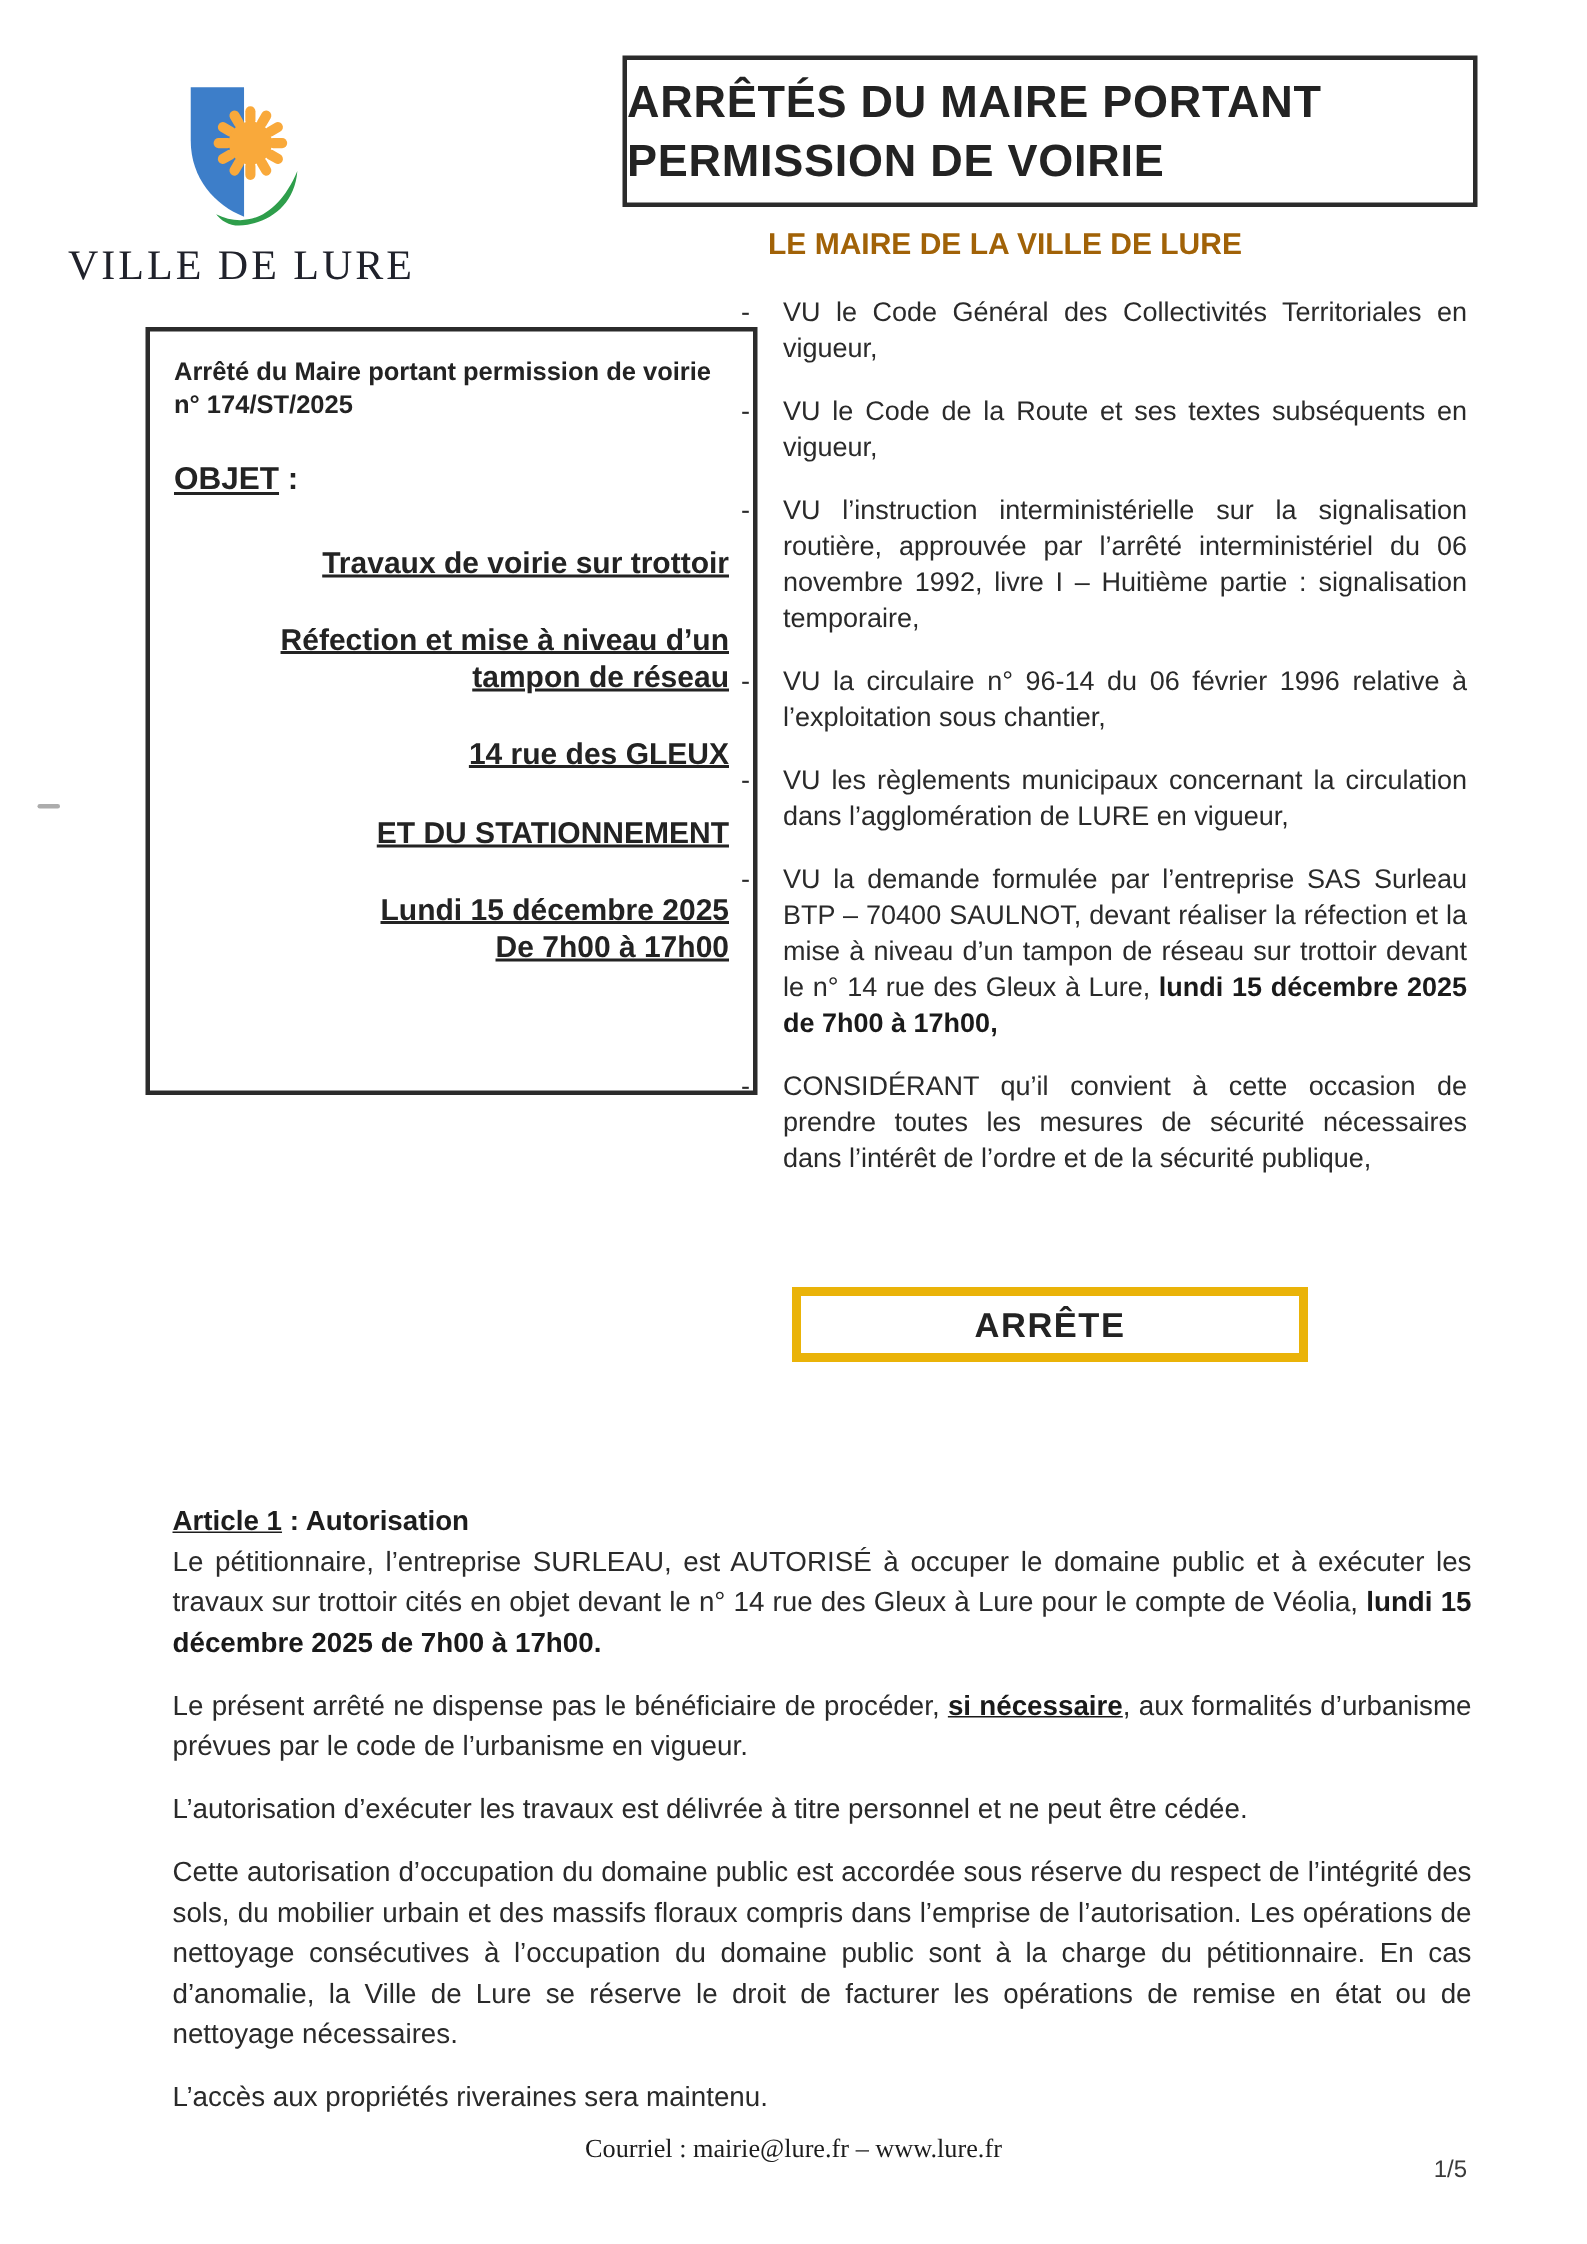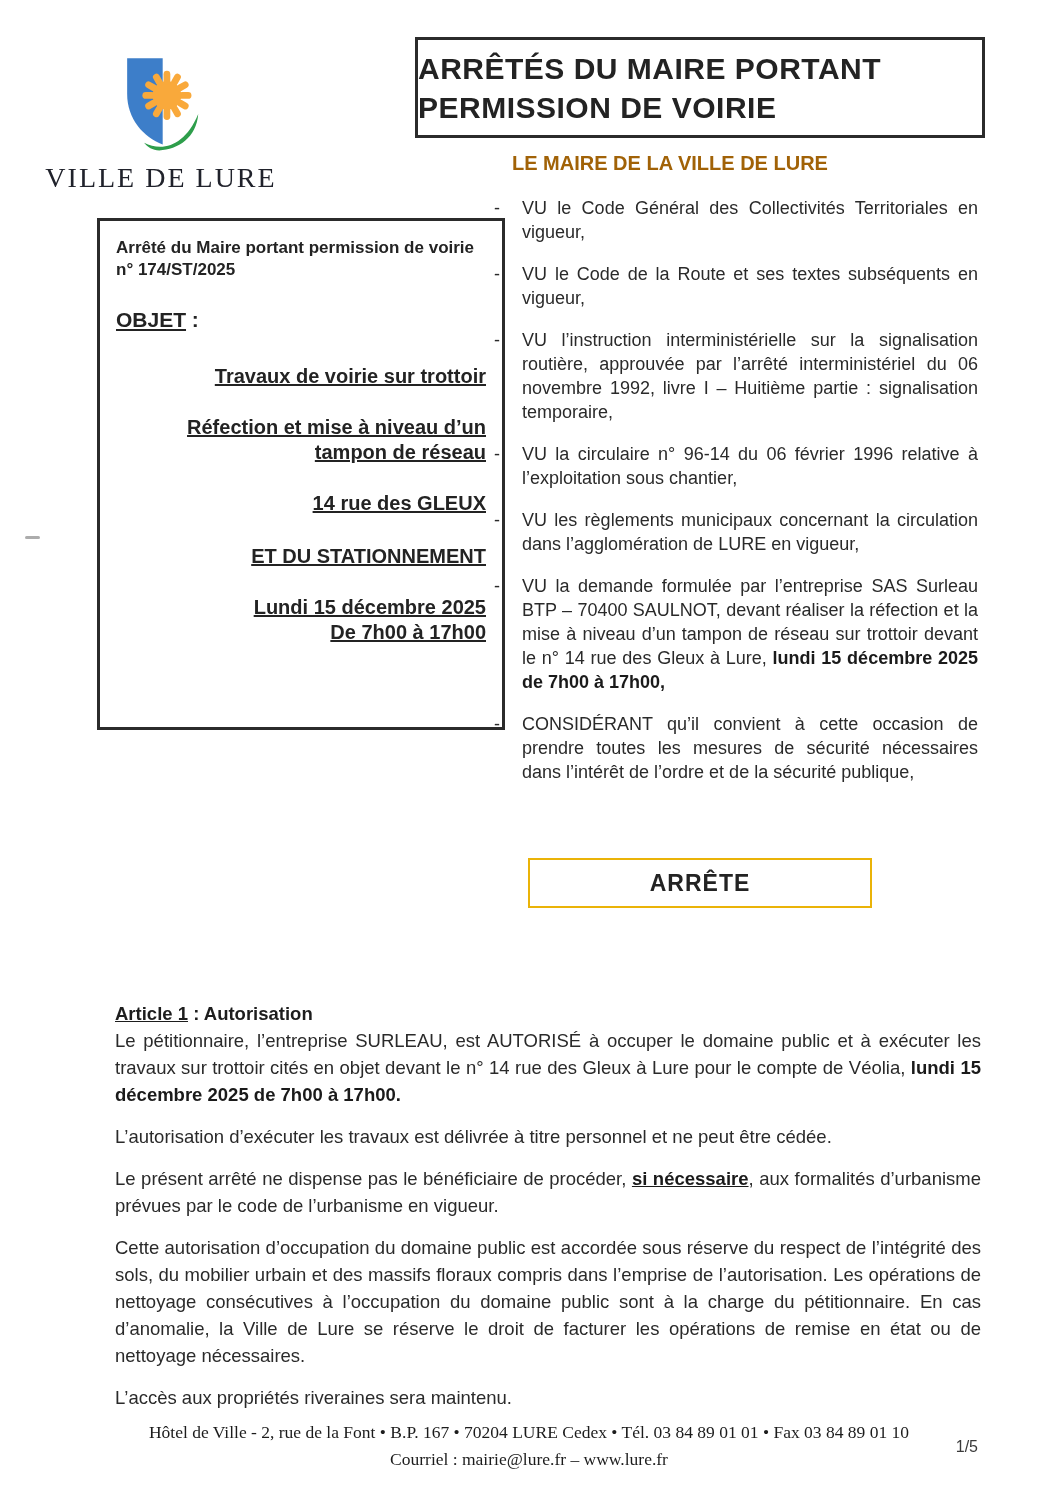--- a/index.html
+++ b/index.html
@@ -46,21 +46,21 @@
     list-style:none;margin:0;padding:0;
     font-size:18px;line-height:24px;color:#2a2a2a;
   }
   .recital{display:flex;margin:0 0 18px 0;}
   .recital .dash{flex:none;width:28px;}
   .recital .rtext{flex:1;text-align:justify;}
   .recital b{font-weight:bold;color:#1a1a1a;}
   
   .arrete-box{
     position:absolute;left:528px;top:858px;width:344px;height:50px;
-    box-sizing:border-box;border:2px solid #eab308;
+    box-sizing:border-box;border:6px solid #eab308;
     display:flex;align-items:center;justify-content:center;
     font-weight:bold;font-size:23px;letter-spacing:1px;color:#232323;
   }
   
   .main{
     position:absolute;left:115px;top:1000px;width:866px;
     font-size:18.5px;line-height:27px;text-align:justify;color:#2a2a2a;
   }
   .art-heading{font-weight:bold;color:#1d1d1d;}
   .main p{margin:0;}
@@ -166,25 +166,24 @@
     </li>
   </ul>
 
   <div class="arrete-box">
     <span>ARRÊTE</span>
   </div>
 
   <div class="main">
     <div class="art-heading"><span class="u">Article 1</span><span> : Autorisation</span></div>
     <p><span>Le pétitionnaire, l’entreprise SURLEAU, est AUTORISÉ à occuper le domaine public et à exécuter les travaux sur trottoir cités en objet devant le n° 14 rue des Gleux à Lure pour le compte de Véolia, </span><b>lundi 15 décembre 2025 de 7h00 à 17h00.</b></p>
+    <p class="gap"><span>Le présent arrêté ne dispense pas le bénéficiaire de procéder, </span><b class="u">si nécessaire</b><span>, aux formalités d’urbanisme prévues par le code de l’urbanisme en vigueur.</span></p>
     <p class="gap">L’autorisation d’exécuter les travaux est délivrée à titre personnel et ne peut être cédée.</p>
-    <p class="gap"><span>Le présent arrêté ne dispense pas le bénéficiaire de procéder, </span><b class="u">si nécessaire</b><span>, aux formalités d’urbanisme prévues par le code de l’urbanisme en vigueur.</span></p>
     <p class="gap">Cette autorisation d’occupation du domaine public est accordée sous réserve du respect de l’intégrité des sols, du mobilier urbain et des massifs floraux compris dans l’emprise de l’autorisation. Les opérations de nettoyage consécutives à l’occupation du domaine public sont à la charge du pétitionnaire. En cas d’anomalie, la Ville de Lure se réserve le droit de facturer les opérations de remise en état ou de nettoyage nécessaires.</p>
     <p class="gap">L’accès aux propriétés riveraines sera maintenu.</p>
   </div>
 
   <div class="footer">
-    <div>Hôtel de Ville - 2, rue de la Font • B.P. 167 • 70204 LURE Cedex • Tél. 03 84 89 01 01 • Fax 03 84 89 01 10</div>
     <div>Courriel : mairie@lure.fr  –  www.lure.fr</div>
   </div>
   <div class="page-num">1/5</div>
 
 </div>
 
 </body></html>

